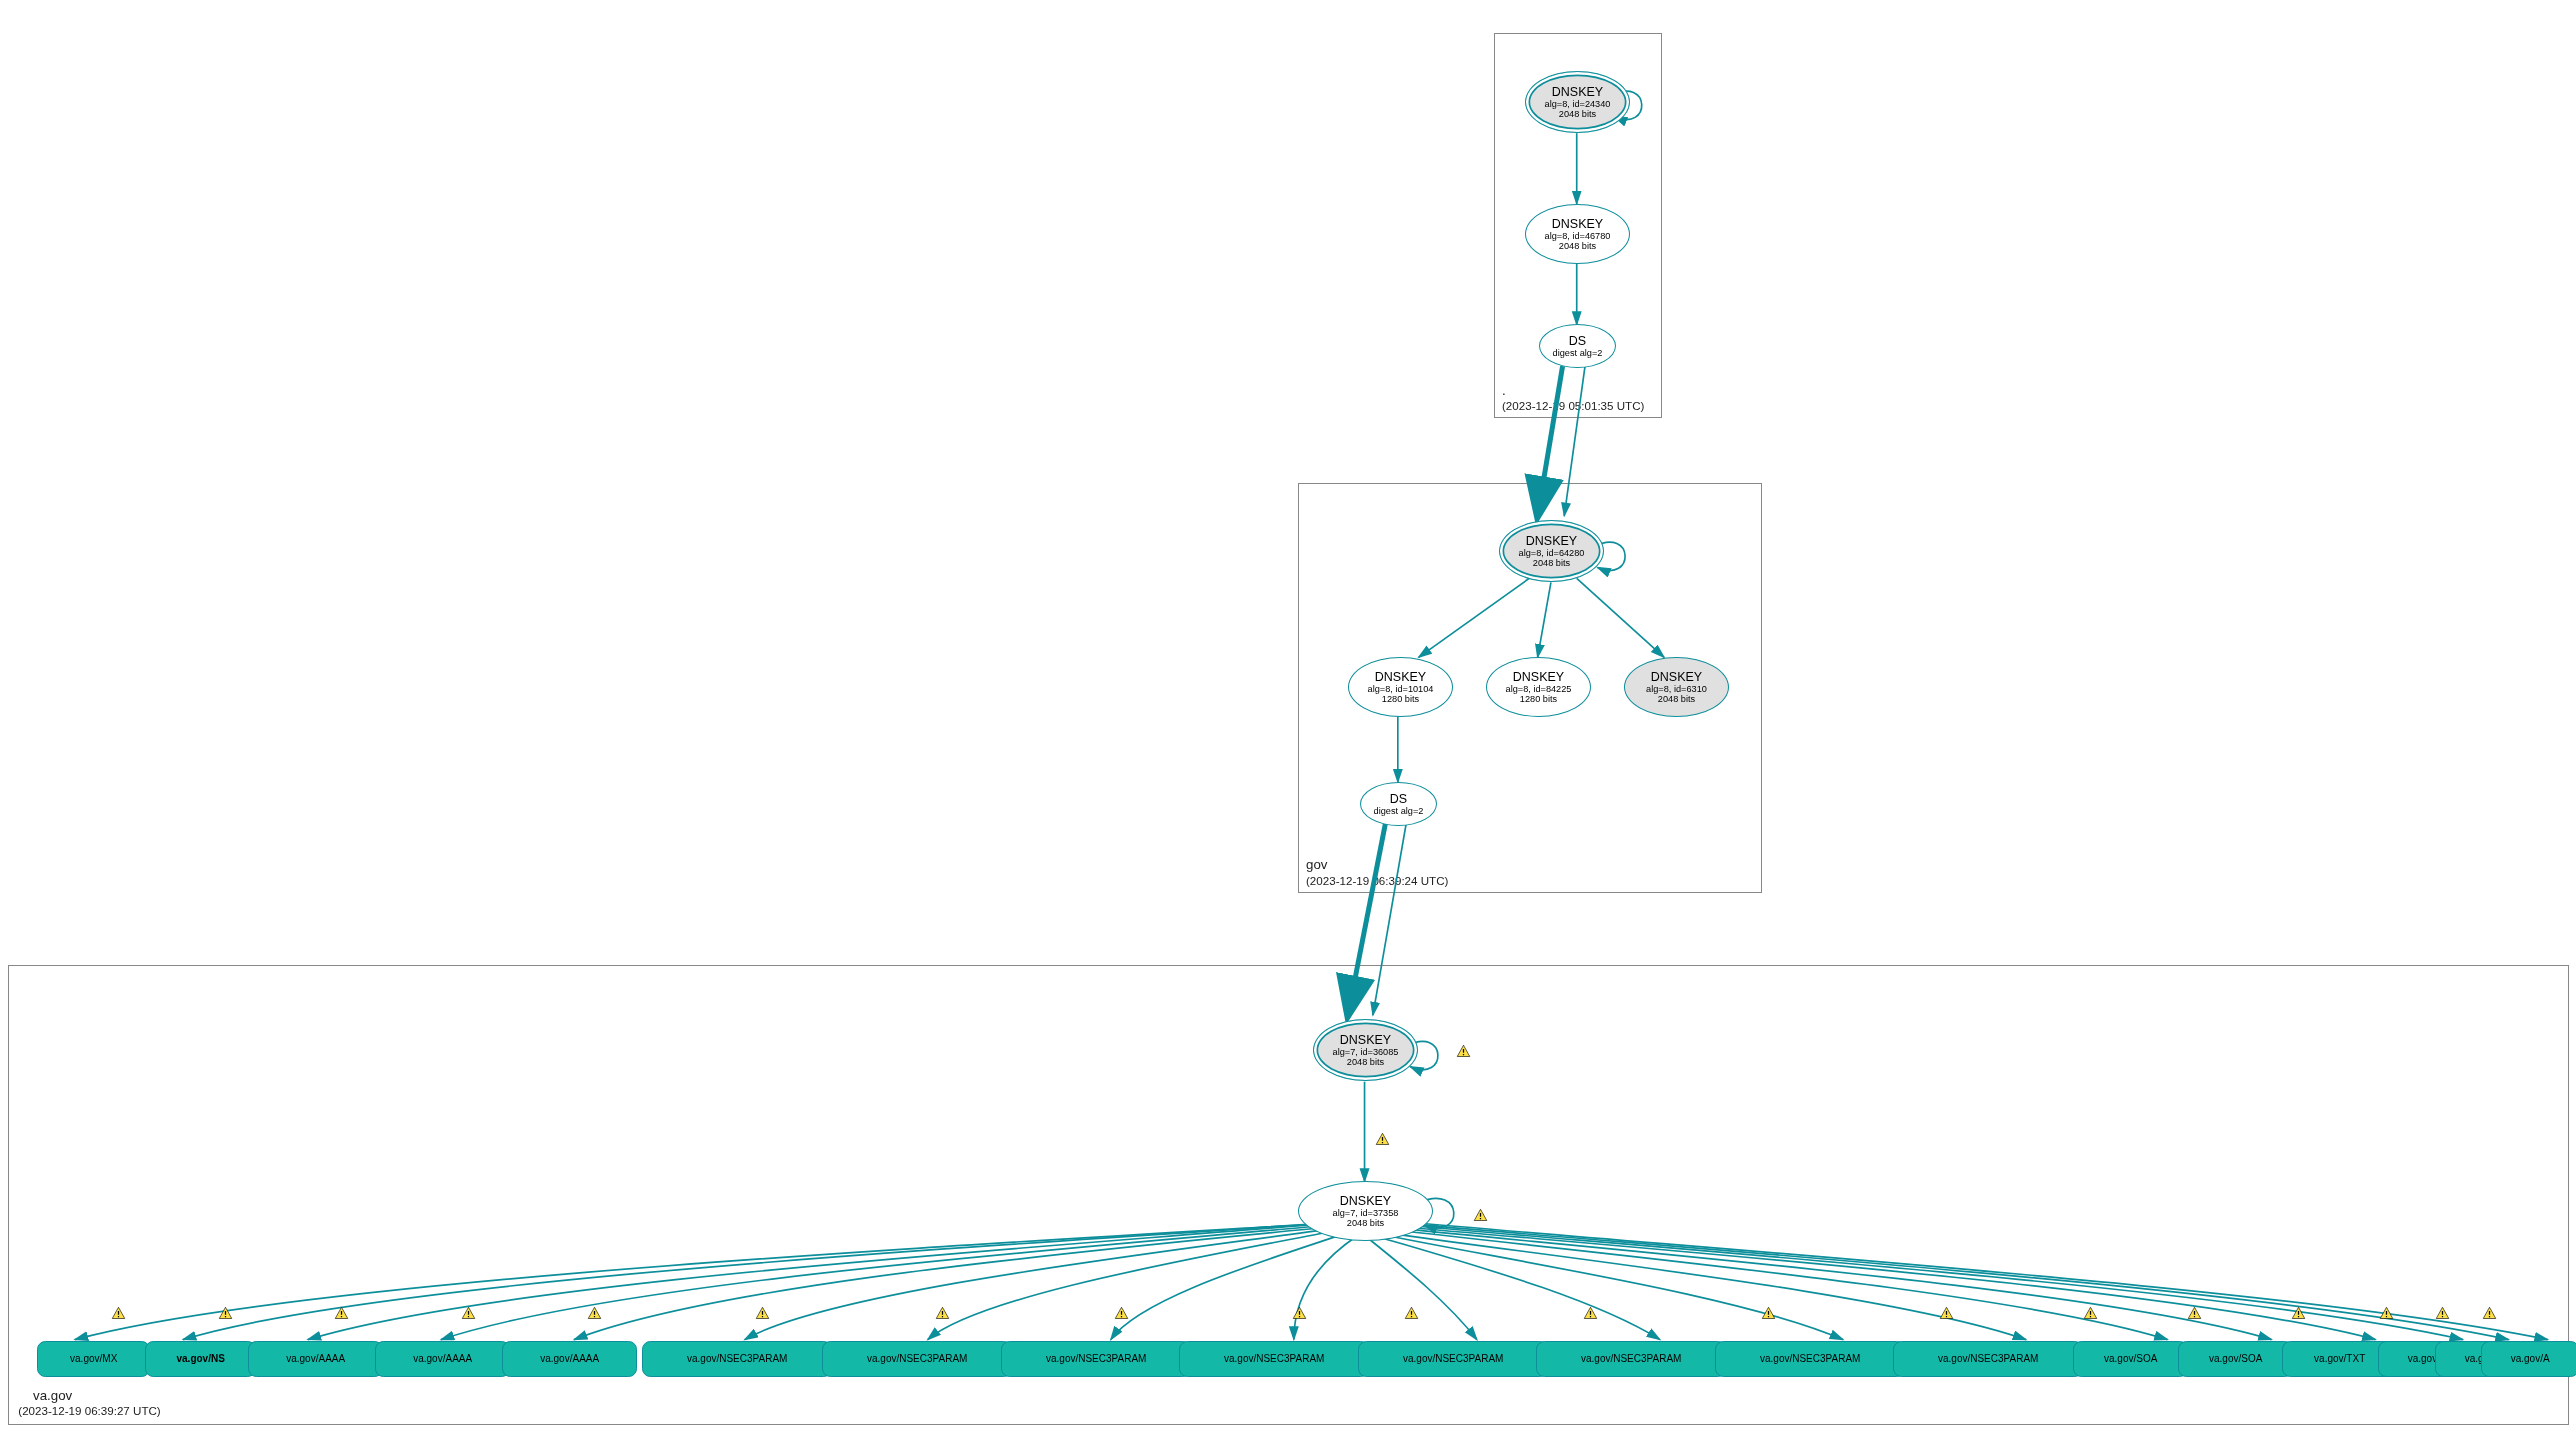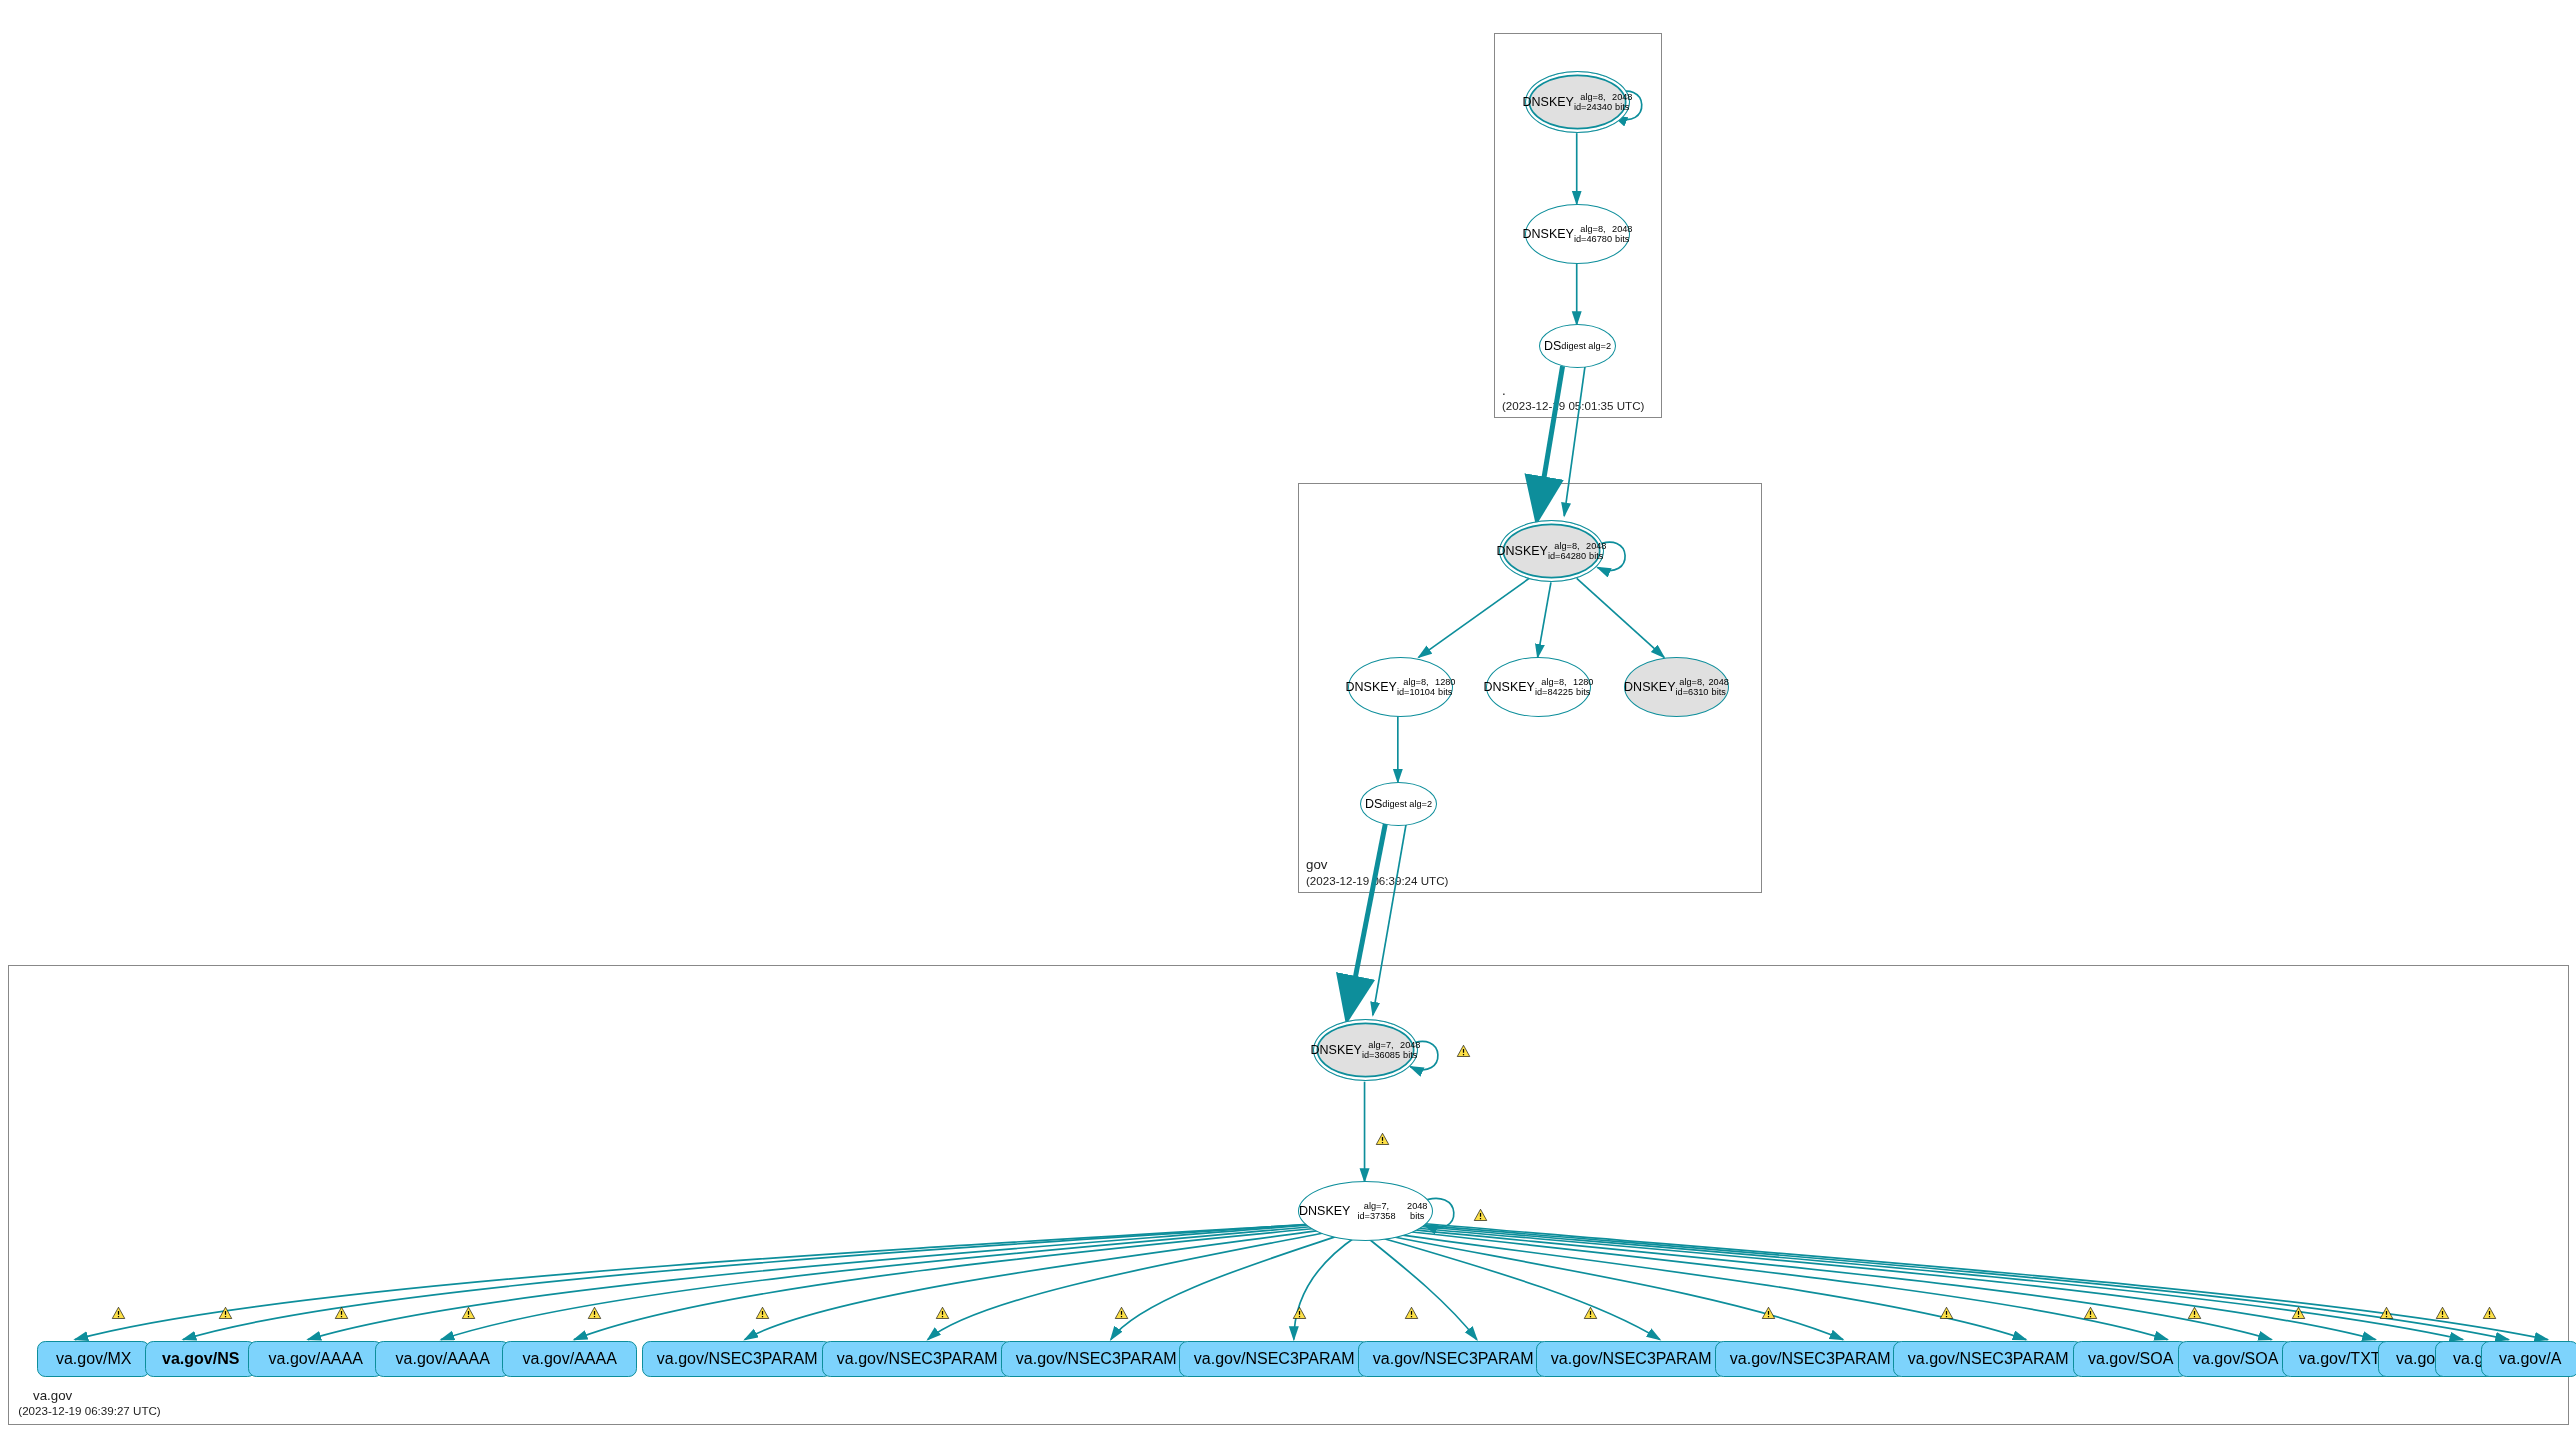--- a/index.html
+++ b/index.html
@@ -29,45 +29,45 @@
   .zone-sublabel {
     position: absolute;
     font-size: 11.6px;
     color: #222;
   }
   .node {
     position: absolute;
     border: 1.7px solid #0d8e9b;
     border-radius: 50%;
     display: flex;
-    flex-direction: row;
+    flex-direction: column;
     align-items: center;
     justify-content: center;
     text-align: center;
     background: #ffffff;
   }
   .node.ksk {
     background: #e0e0e0;
     box-shadow: 0 0 0 2.5px #fff inset, 0 0 0 4.2px #0d8e9b inset;
   }
   .node.grey {
     background: #e0e0e0;
   }
   .node .title { font-weight: 400; font-size: 12.5px; }
   .node .sub { font-size: 9.2px; line-height: 1.1; }
   .leaf {
     position: absolute;
     border: 1.7px solid #0d8e9b;
     border-radius: 8.3px;
-    background: #7dd3fc;
+    background: #14b8a6;
     display: flex;
     align-items: center;
     justify-content: center;
     padding: 3.3px 6.7px;
-    font-size: 16px;
+    font-size: 10px;
     white-space: nowrap;
     height: 27px;
   }
   .warn {
     position: absolute;
     width: 15px;
     height: 15px;
   }
   .warn svg { width: 15px; height: 15px; }
 </style>

